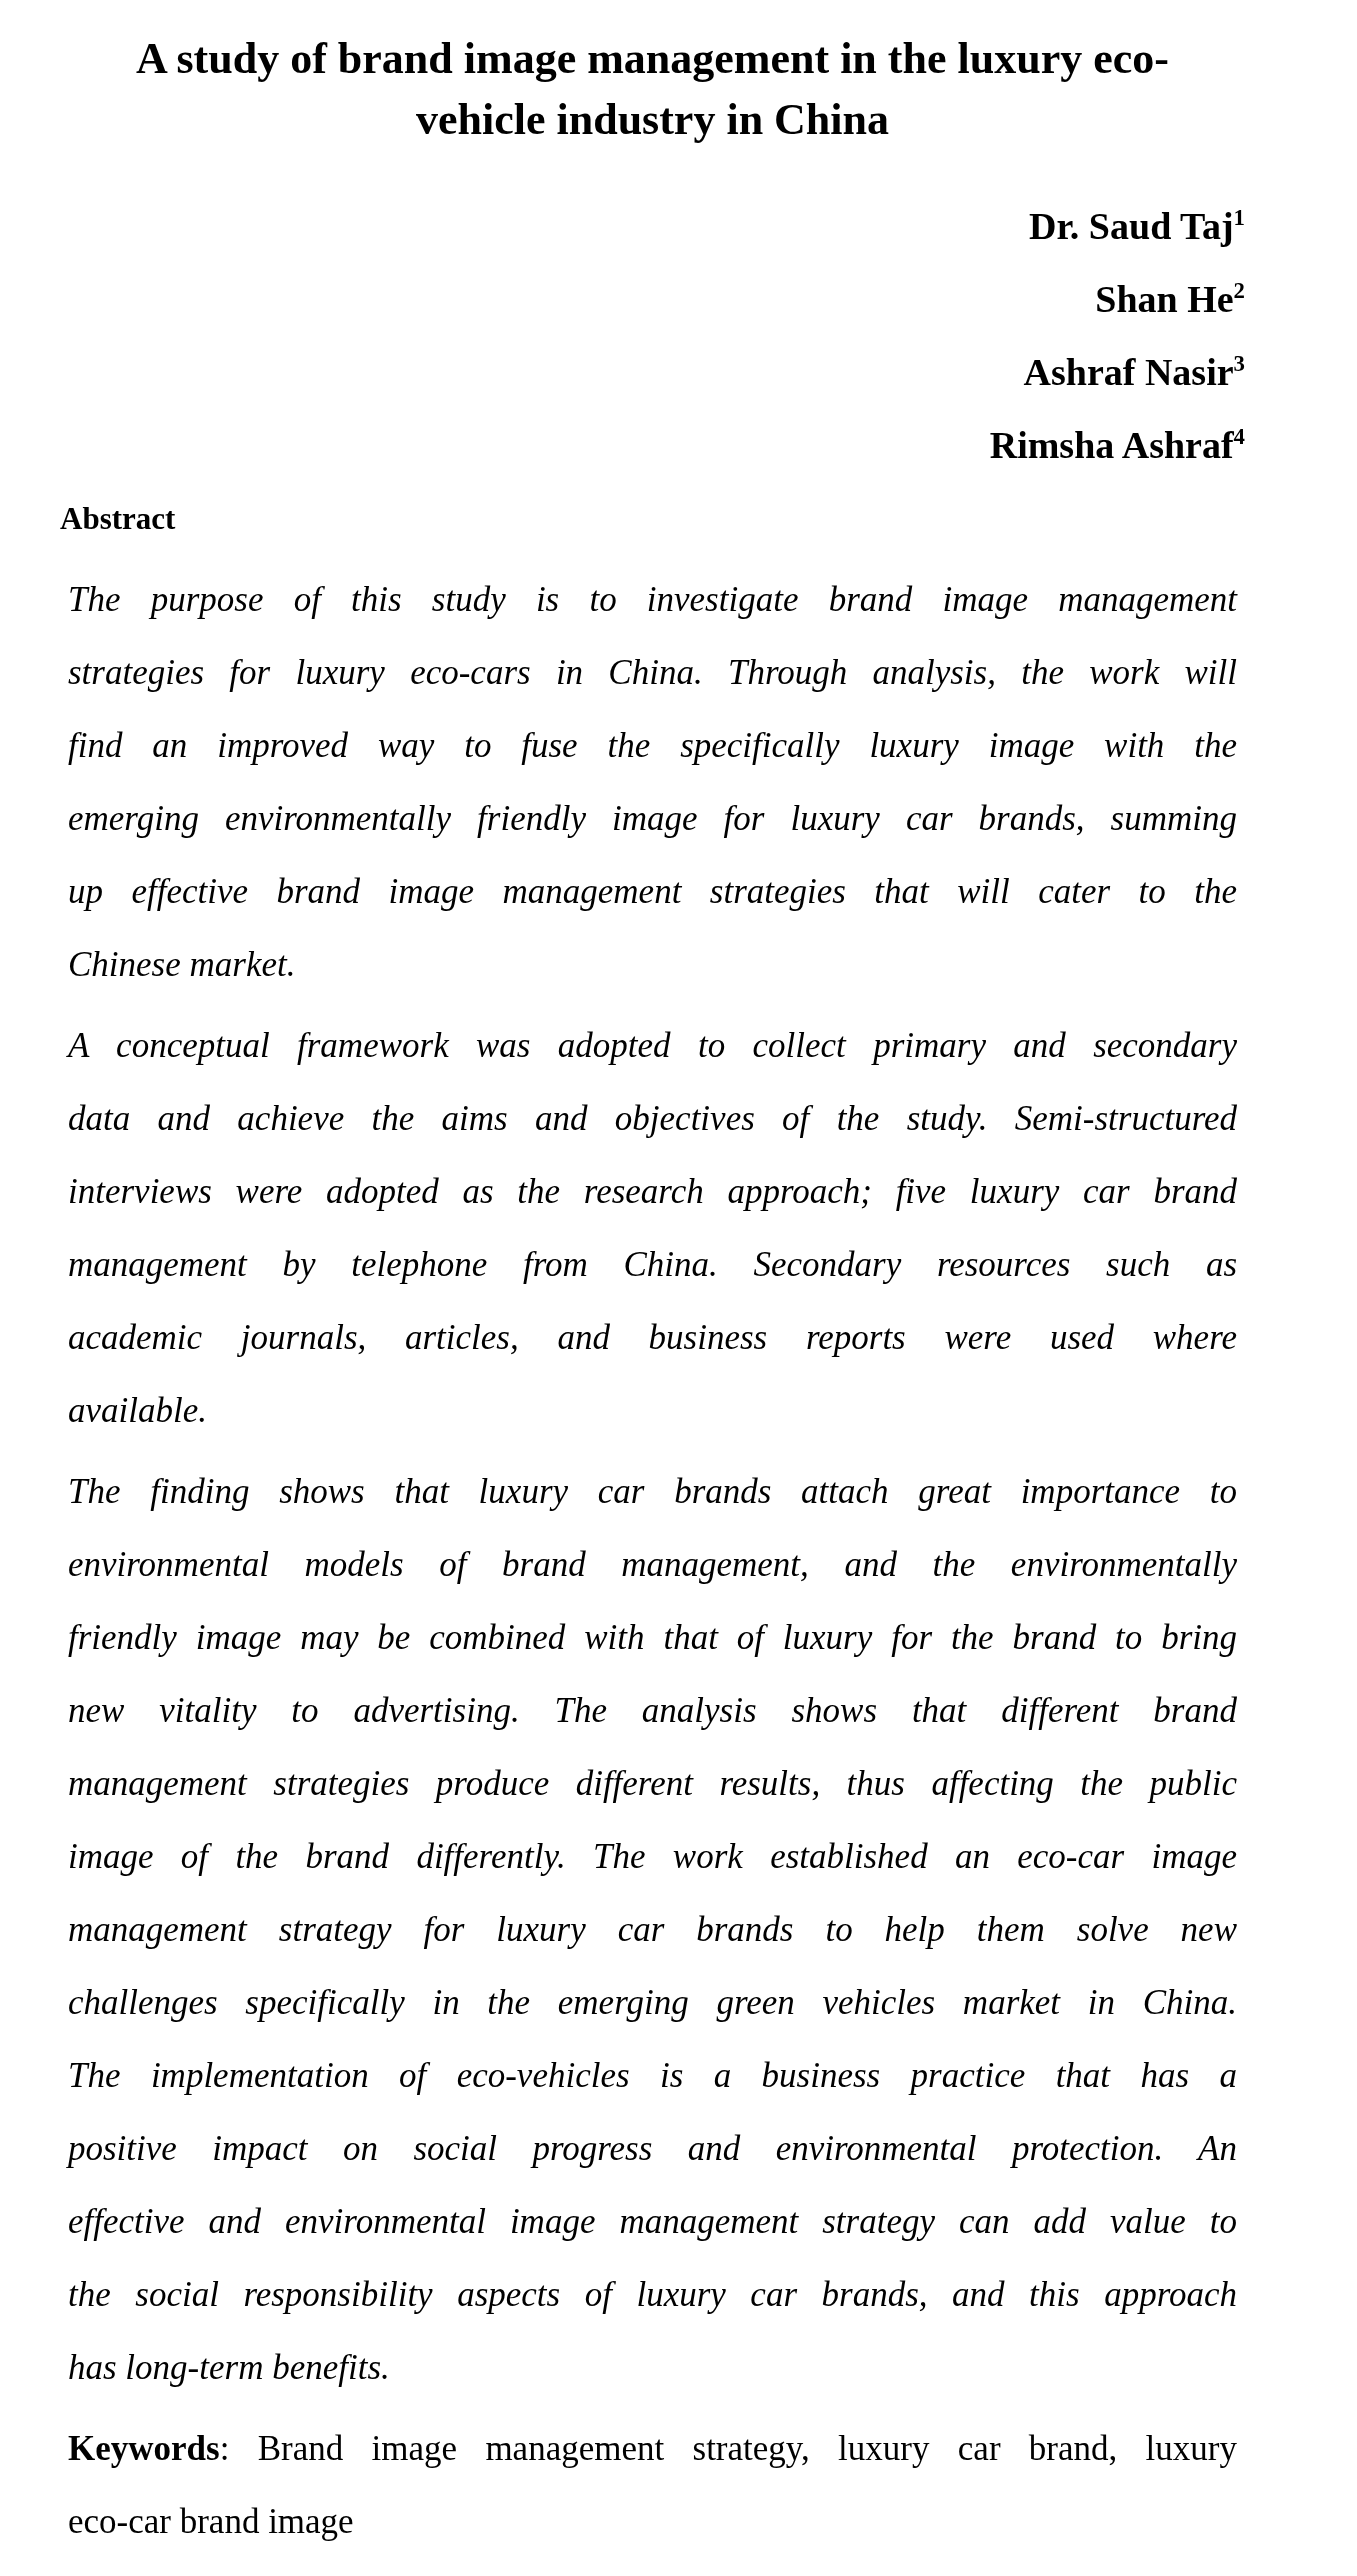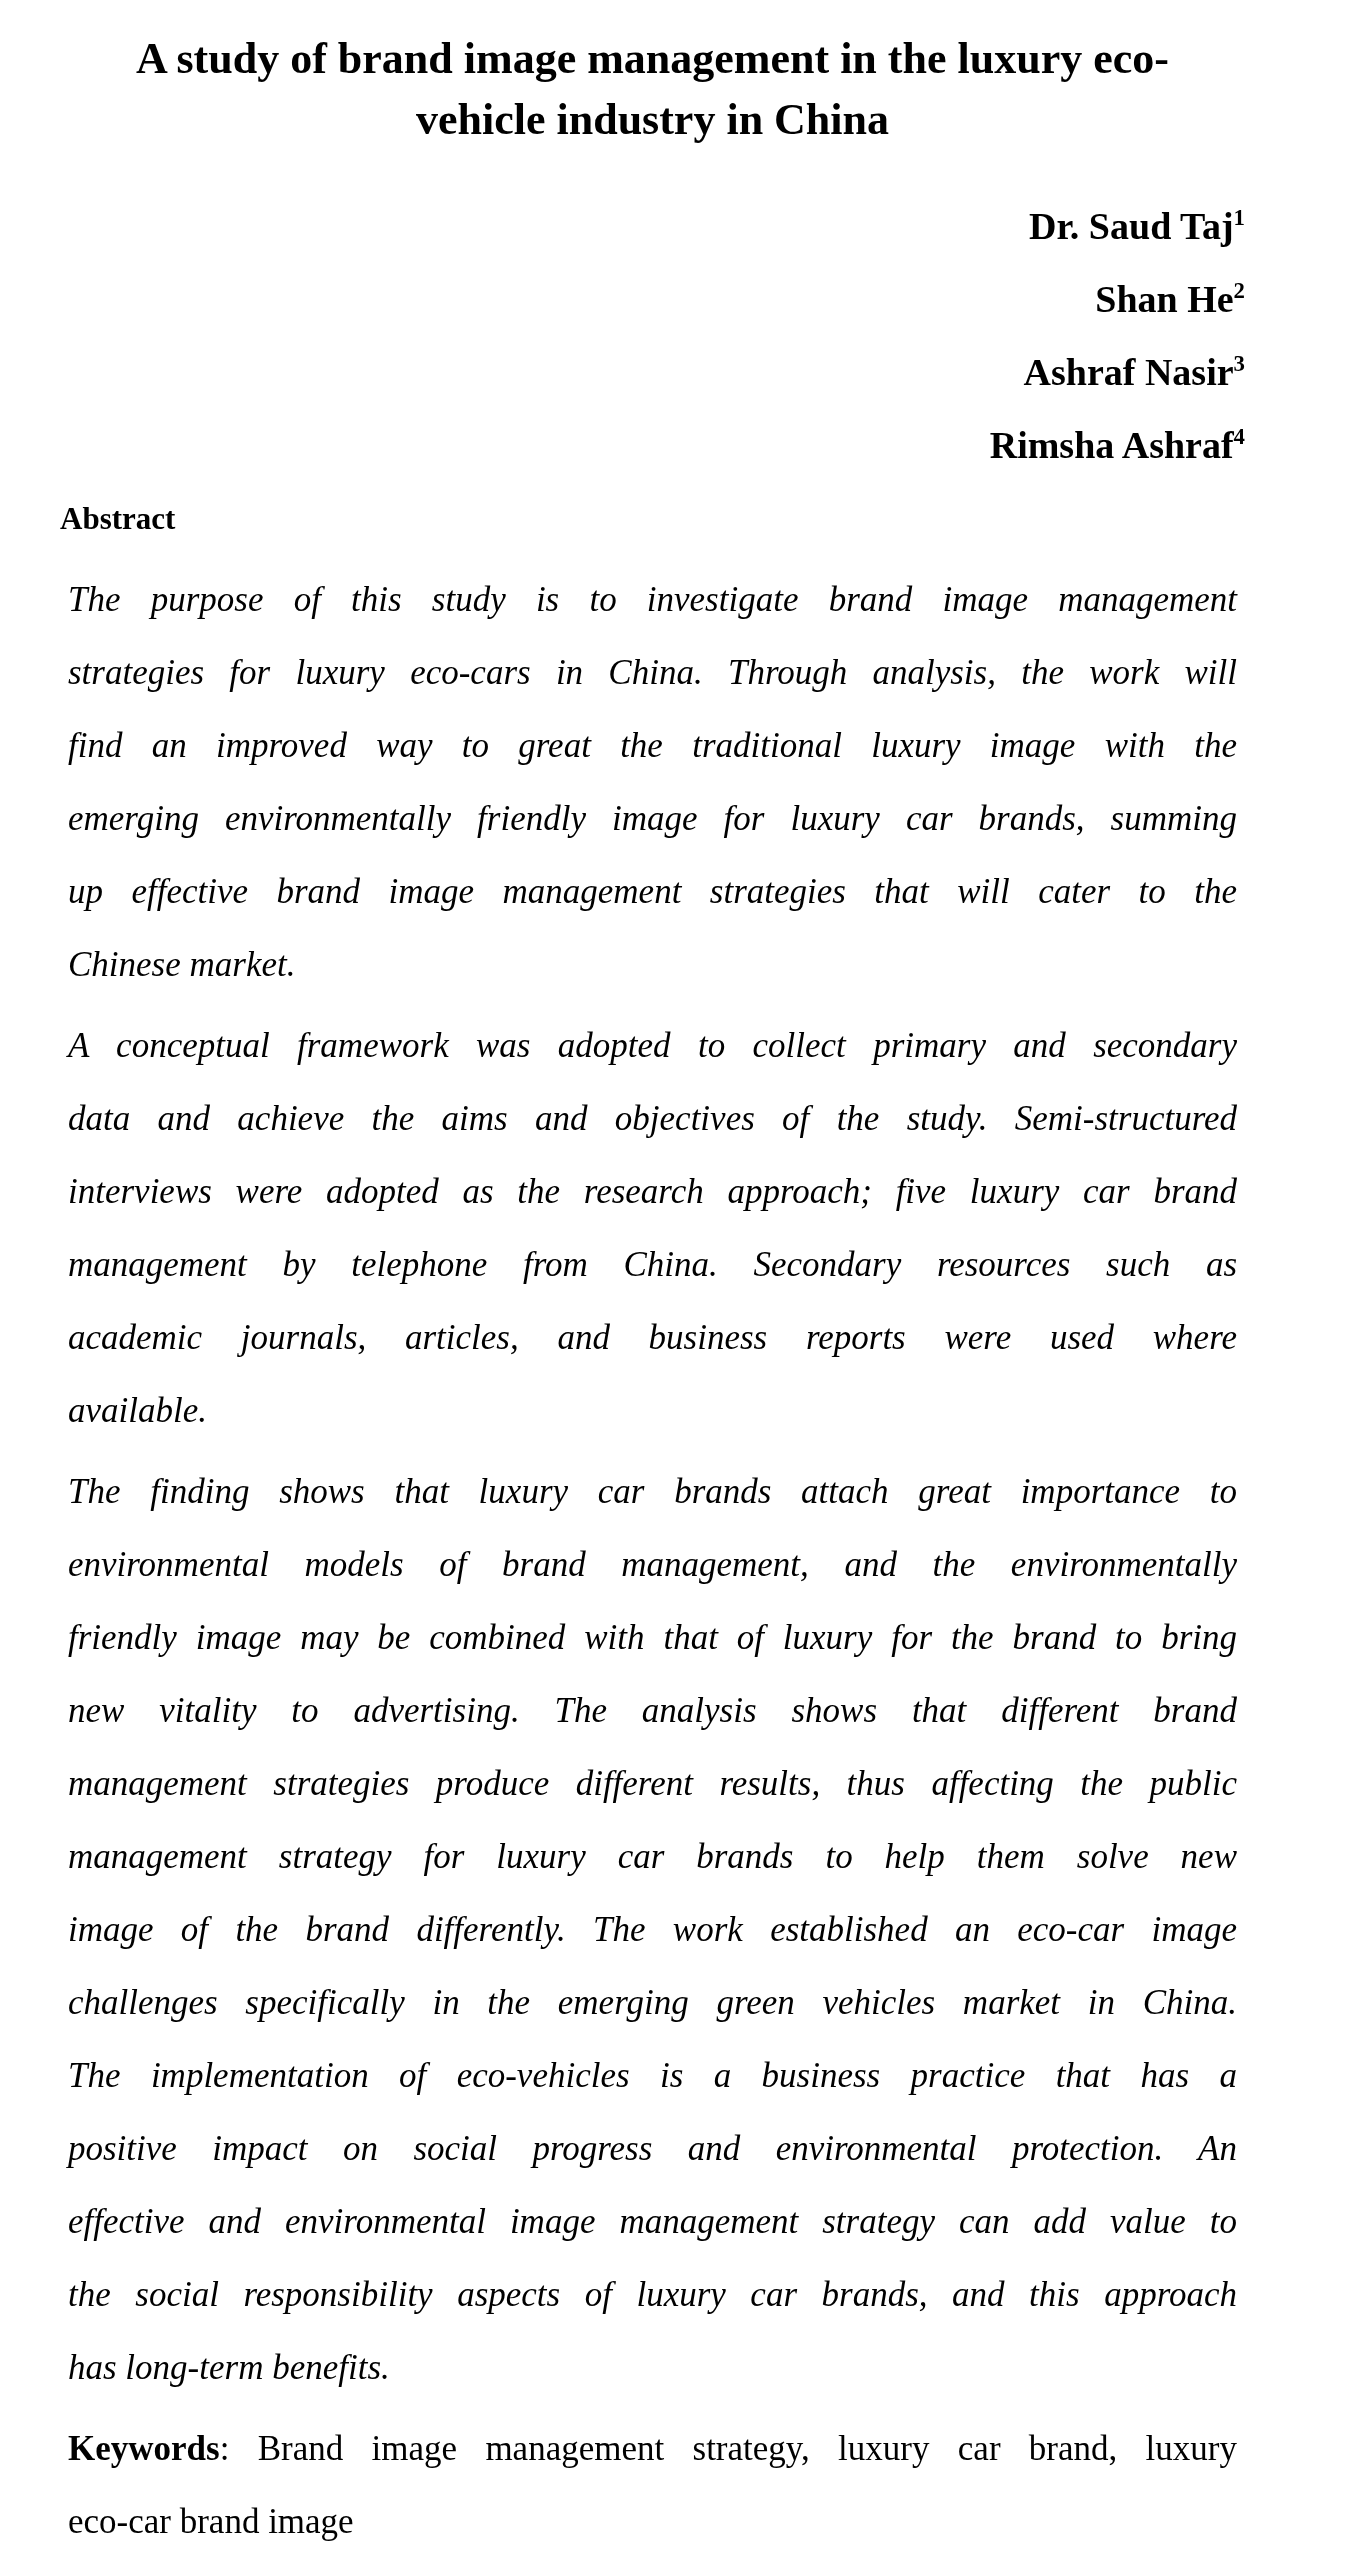--- a/index.html
+++ b/index.html
@@ -55,43 +55,43 @@
     <div class="author-line"><span>Shan He</span><sup>2</sup></div>
     <div class="author-line"><span>Ashraf Nasir</span><sup>3</sup></div>
     <div class="author-line"><span>Rimsha Ashraf</span><sup>4</sup></div>
   </div>
 
   <h2 class="abstract-heading">Abstract</h2>
 
   <div class="para">
     <div class="bline">The purpose of this study is to investigate brand image management</div>
     <div class="bline">strategies for luxury eco-cars in China. Through analysis, the work will</div>
-    <div class="bline">find an improved way to great the traditional luxury image with the</div>
+    <div class="bline">find an improved way to fuse the specifically luxury image with the</div>
     <div class="bline">emerging environmentally friendly image for luxury car brands, summing</div>
     <div class="bline">up effective brand image management strategies that will cater to the</div>
     <div class="bline pl">Chinese market.</div>
   </div>
 
   <div class="para">
     <div class="bline">A conceptual framework was adopted to collect primary and secondary</div>
     <div class="bline">data and achieve the aims and objectives of the study. Semi-structured</div>
     <div class="bline">interviews were adopted as the research approach; five luxury car brand</div>
     <div class="bline">management by telephone from China. Secondary resources such as</div>
     <div class="bline">academic journals, articles, and business reports were used where</div>
     <div class="bline pl">available.</div>
   </div>
 
   <div class="para">
     <div class="bline">The finding shows that luxury car brands attach great importance to</div>
     <div class="bline">environmental models of brand management, and the environmentally</div>
     <div class="bline">friendly image may be combined with that of luxury for the brand to bring</div>
     <div class="bline">new vitality to advertising. The analysis shows that different brand</div>
     <div class="bline">management strategies produce different results, thus affecting the public</div>
+    <div class="bline">image of the brand differently. The work established an eco-car image</div>
     <div class="bline">management strategy for luxury car brands to help them solve new</div>
-    <div class="bline">image of the brand differently. The work established an eco-car image</div>
     <div class="bline">challenges specifically in the emerging green vehicles market in China.</div>
     <div class="bline">The implementation of eco-vehicles is a business practice that has a</div>
     <div class="bline">positive impact on social progress and environmental protection. An</div>
     <div class="bline">effective and environmental image management strategy can add value to</div>
     <div class="bline">the social responsibility aspects of luxury car brands, and this approach</div>
     <div class="bline pl">has long-term benefits.</div>
   </div>
 
   <div class="para">
     <div class="kline"><span class="kw-label">Keywords</span><span>: Brand image management strategy, luxury car brand, luxury</span></div>

